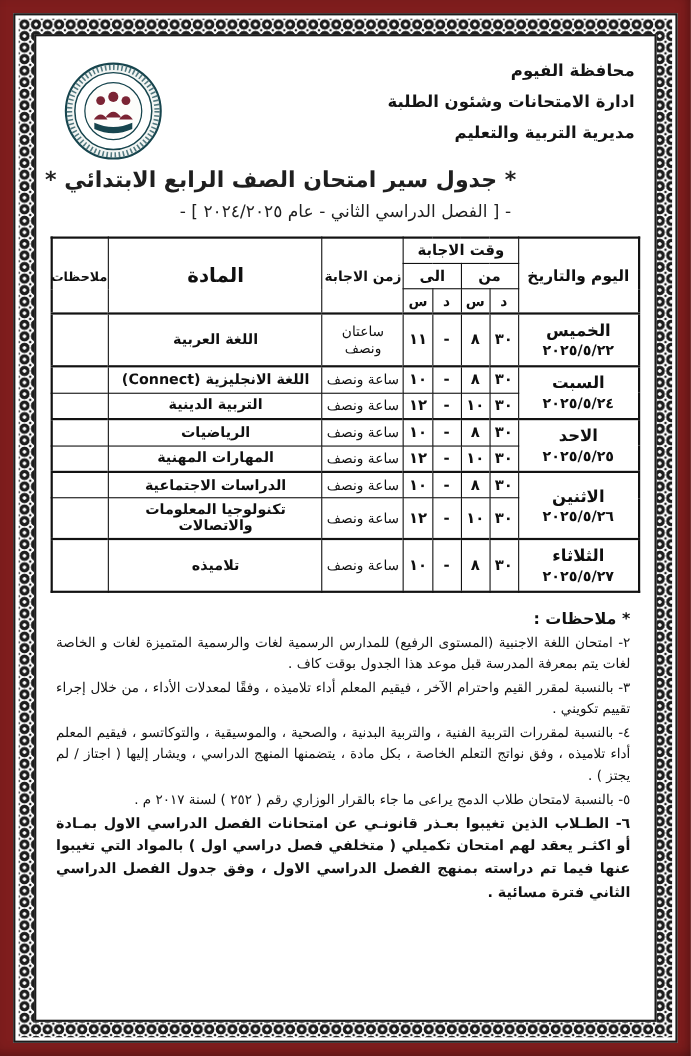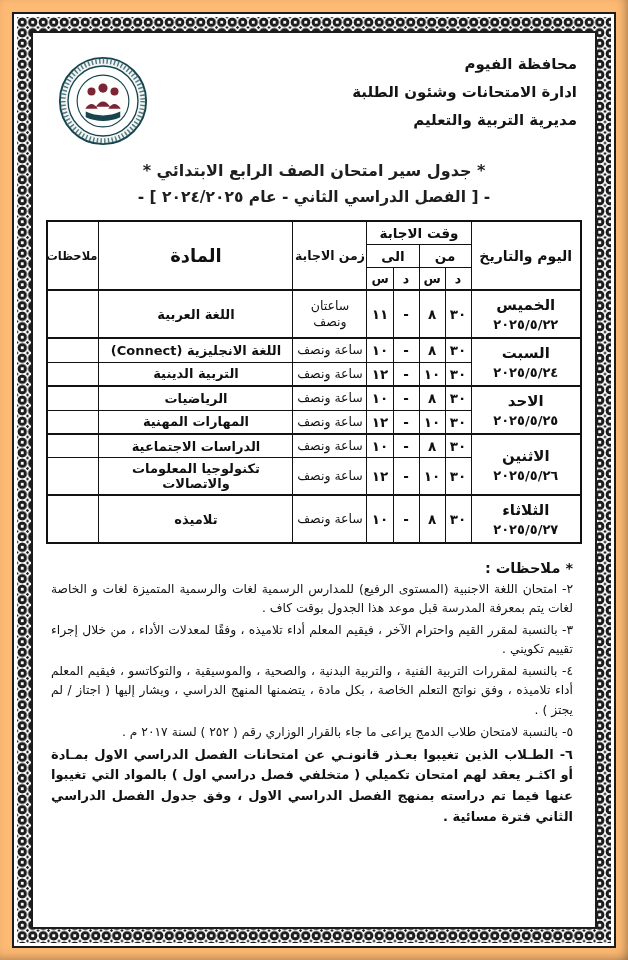--- a/index.html
+++ b/index.html
@@ -1,34 +1,34 @@
 <!DOCTYPE html>
 <html lang="ar" dir="rtl"><head>
 <meta charset="utf-8">
 <style>
   *{box-sizing:border-box;margin:0;padding:0}
   html,body{width:628px;height:960px}
   body{background:#e9e9e5;font-family:"DejaVu Sans",sans-serif;direction:rtl;position:relative;overflow:hidden}
-  .scan{position:absolute;inset:0;background:#fdba74;
+  .scan{position:absolute;inset:0;background:#7f1d1d;
         box-shadow:inset -8px 0 12px -7px rgba(0,0,0,.35), inset 0 -8px 12px -7px rgba(0,0,0,.3)}
   .frame-outer{position:absolute;inset:12px;border:2px solid #1c1c1c;padding:3px;background:#fff}
   .frame-band{height:100%;padding:14px;background-color:#fff;
       background-image:
         radial-gradient(circle,#ffffff 1.3px,#1d1d1d 1.9px 4.4px,rgba(0,0,0,0) 5px),
         radial-gradient(circle,#1d1d1d .9px,rgba(0,0,0,0) 1.5px);
       background-size:10.5px 10.5px,10.5px 10.5px;
       background-position:0 0,5.25px 5.25px}
   .frame-inner{height:100%;border:2px solid #1c1c1c;background:#fff;padding:10px 8px;overflow:hidden}
 
   .doc-header{display:flex;justify-content:space-between;align-items:flex-start;padding:8px 10px 0 16px}
   .org{text-align:right;font-weight:bold;font-size:15px;line-height:1.85;color:#151515}
   .logo{margin-top:4px;flex:0 0 auto}
 
-  .doc-title{text-align:center;font-weight:bold;font-size:16px;color:#1f1f1f;margin-top:10px}
-  .doc-subtitle{text-align:center;font-weight:bold;font-size:15.5px;color:#1f1f1f;margin-top:8px}
+  .doc-title{text-align:left;font-weight:bold;font-size:20px;color:#1f1f1f;margin-top:0}
+  .doc-subtitle{text-align:center;font-weight:normal;font-size:15.5px;color:#1f1f1f;margin-top:8px}
 
   table.exam{border-collapse:collapse;margin:14px auto 0;table-layout:fixed;width:534px;border:2.4px solid #121212}
   .exam th,.exam td{border:1.4px solid #121212;text-align:center;vertical-align:middle;color:#101010}
   .exam th{font-weight:bold;padding:3px 1px}
   .h-day{font-size:14px}
   .h-time{font-size:13.5px;white-space:nowrap}
   .h-from,.h-to{font-size:13.5px;padding:2px 1px}
   .h-sub{font-size:12.5px;padding:1px}
   .h-duration{font-size:12.5px;white-space:nowrap}
   .h-subject{font-size:18px}

